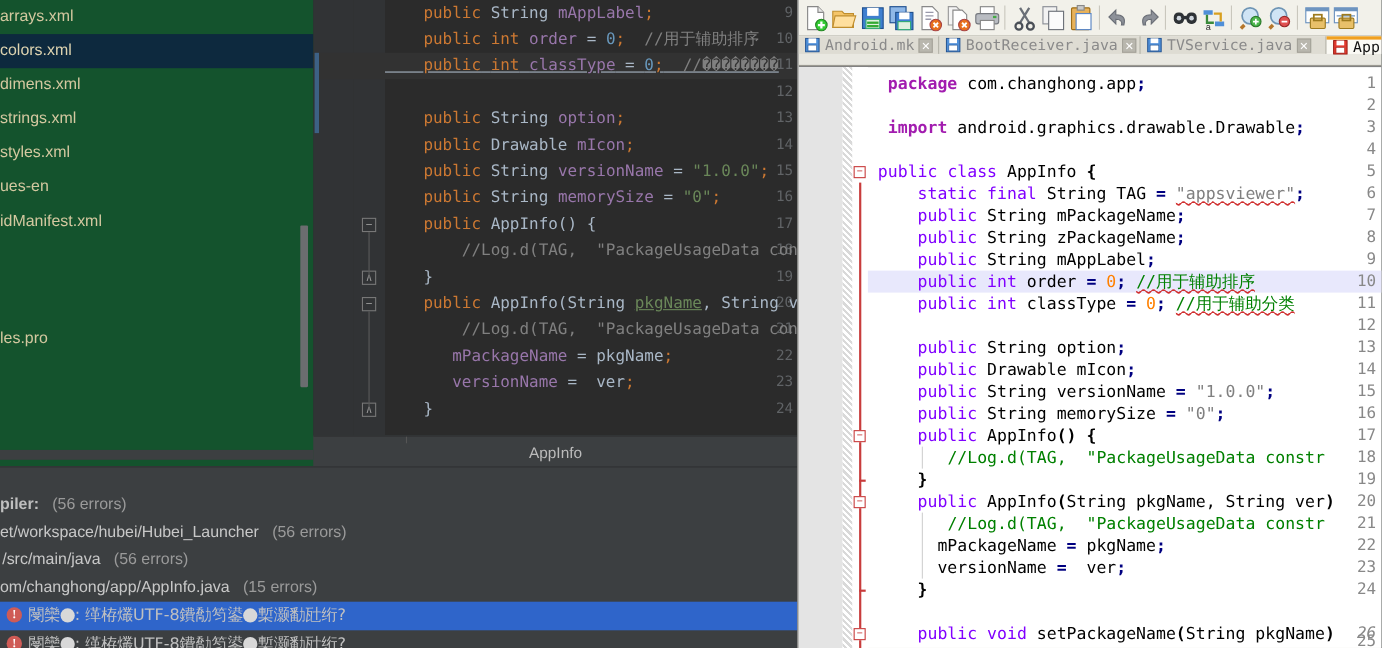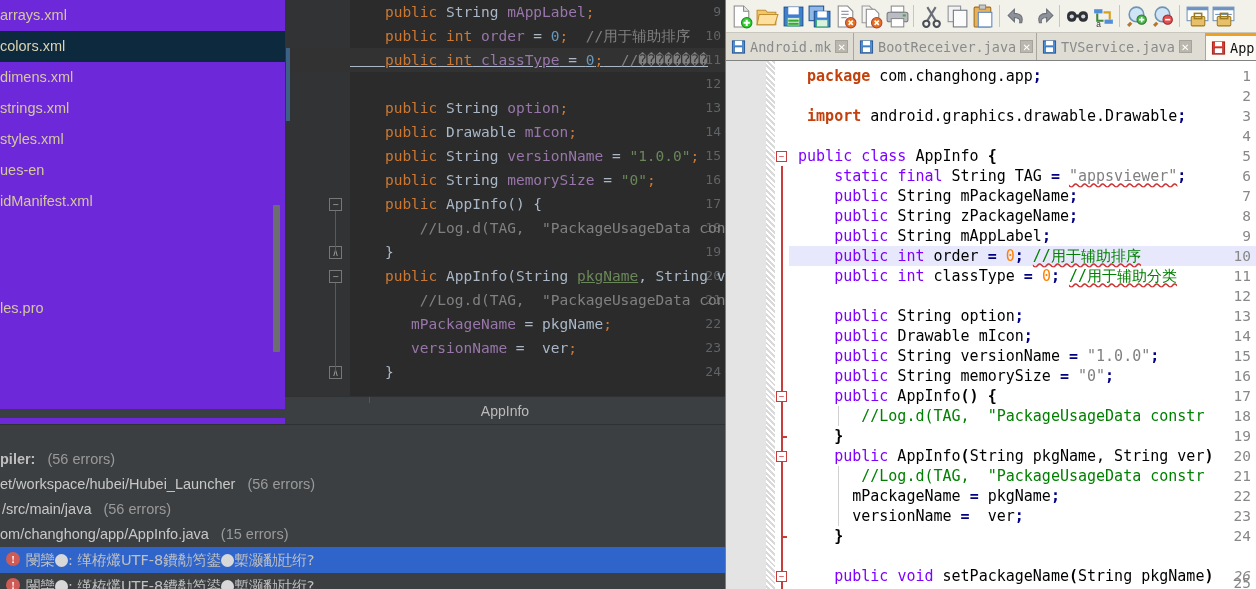--- a/index.html
+++ b/index.html
@@ -5,21 +5,21 @@
   * { box-sizing: border-box; margin:0; padding:0; }
   html,body { width:1256px; height:589px; overflow:hidden; background:#3c3f41; }
   body { font-family:"Liberation Sans", sans-serif; }
 
   #root { position:relative; width:1256px; height:589px; }
 
   
   #ide { position:absolute; left:0; top:0; width:725px; height:589px; background:#3c3f41; overflow:hidden; }
 
   
-  #tree { position:absolute; left:0; top:0; width:285px; height:424px; background:#6d28d9; overflow:hidden; }
+  #tree { position:absolute; left:0; top:0; width:285px; height:424px; background:#14532d; overflow:hidden; }
   .tree-row { height:31px; line-height:31px; padding-left:0px; color:#d4c8a0; font-size:14.5px;
               white-space:nowrap; font-family:"Liberation Sans", sans-serif; }
   .tree-row.sel { background:#0d293e; color:#ddd3b0; }
   .tree-row span.txt { display:inline-block; }
 
   #tree-vscroll { position:absolute; left:273px; top:205px; width:7px; height:147px; background:#6b6d6f; border-radius:1px; }
   #tree-hscroll-track { position:absolute; left:0; top:409px; width:285px; height:9px; background:#3c3f41; }
 
   
   #lcode { position:absolute; left:285px; top:0; width:440px; height:396px; background:#2b2b2b; overflow:hidden; }
@@ -65,21 +65,21 @@
   
   #npp { position:absolute; left:725px; top:0; width:531px; height:589px; background:#f0efe8; overflow:hidden;
          border-left:1px solid #7d7d7d; }
   #npp-toolbar { position:absolute; left:0; top:0; width:531px; height:33px; background:#f2f1ea;
                  border-bottom:1px solid #c8c6bd; }
   .tbtn { position:absolute; top:4px; width:25px; height:25px; }
   .tsep { position:absolute; top:5px; width:1px; height:22px; background:#c9c7bd; }
 
   #npp-tabs { position:absolute; left:0; top:33px; width:531px; height:27px; background:#e9e8e1;
               border-bottom:1px solid #9c9a92; }
-  .ntab { position:absolute; top:0; height:27px; background:#dedcd3; border-right:1px solid #a9a79d;
+  .ntab { position:absolute; top:0; height:16px; background:#dedcd3; border-right:1px solid #a9a79d;
           display:flex; align-items:center; padding:0 4px 0 5px; }
   .ntab .tlabel { font-family:"DejaVu Sans Mono", monospace; font-size:13.5px; color:#8a8a8a; margin:0 4px;
                   white-space:nowrap; }
   .ntab.active { background:#fbfaf5; border-top:3px solid #f0a020; }
   .ntab.active .tlabel { color:#111; }
   .fdisk { width:15px; height:14px; position:relative; flex:none; }
   .tclose { width:13px; height:13px; background:#b9b7ae; color:#fff; font-size:10px; line-height:13px;
             text-align:center; font-family:"Liberation Sans", sans-serif; border:1px solid #a5a39a; flex:none;}
 
   #npp-edit { position:absolute; left:0; top:60px; width:531px; height:529px; background:#ffffff; overflow:hidden;
@@ -92,21 +92,21 @@
           height:20px; line-height:20px; font-family:"DejaVu Sans Mono", monospace; }
   .nrow { position:absolute; left:63px; height:20px; line-height:20px; white-space:pre;
           font-family:"DejaVu Sans Mono", monospace; font-size:15px; color:#000; }
   #ncurline { position:absolute; left:63px; top:190px; width:468px; height:20px; background:#e8e8fc; }
   #nfoldbar { position:absolute; left:55px; top:105px; width:2px; height:484px; background:#c83c3c; }
   .nfoldbox { position:absolute; left:50px; width:11px; height:11px; border:1px solid #c83c3c; background:#fff;
               font-size:9px; line-height:9px; text-align:center; color:#c83c3c;
               font-family:"DejaVu Sans Mono", monospace; }
   .nfoldtick { position:absolute; left:55px; width:6px; height:2px; background:#c83c3c; }
   .nindentline { position:absolute; width:1px; background:#d0d0d0; }
-  .nk { color:#c2410c; font-weight:bold; }   
+  .nk { color:#a21caf; font-weight:bold; }   
   .ntyp { color:#8000ff; }                    
   .nstr { color:#808080; }                    
   .nnumlit { color:#ff8000; }                 
   .ncmt { color:#008000; }                    
   .nop { color:#000080; font-weight:bold; }   
   .nbrk { color:#000000; font-weight:bold; }
   .squig { text-decoration: underline wavy #d03030; text-decoration-skip-ink:none; }
 </style>
 </head>
 <body>

